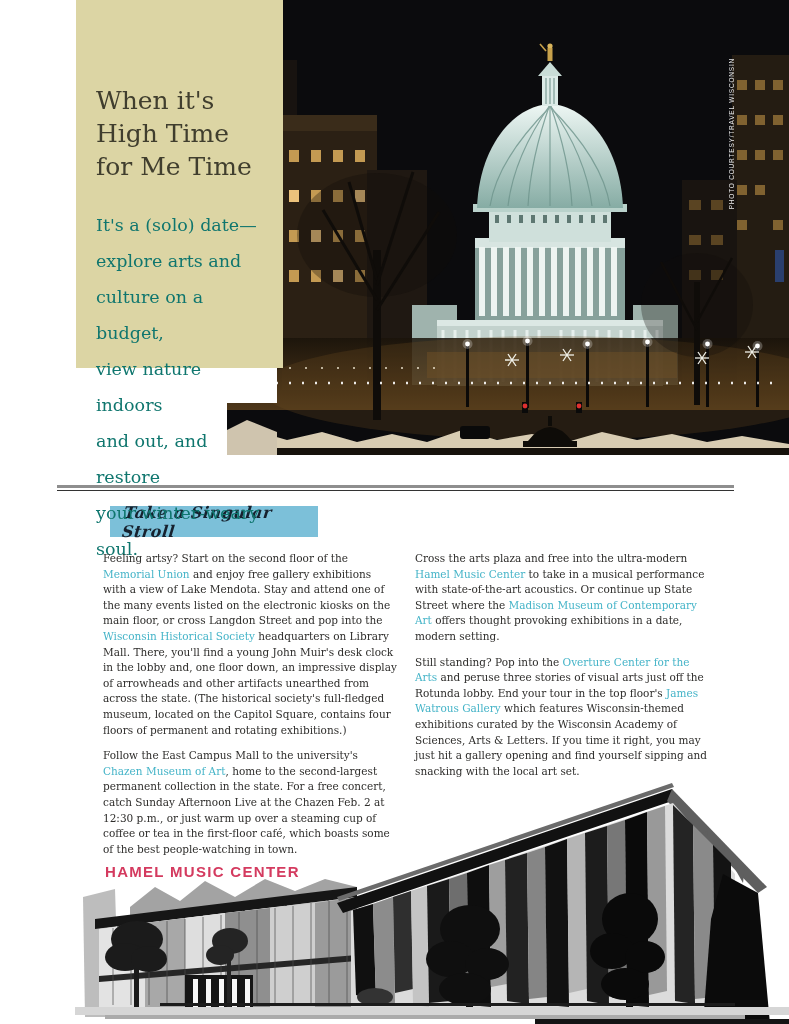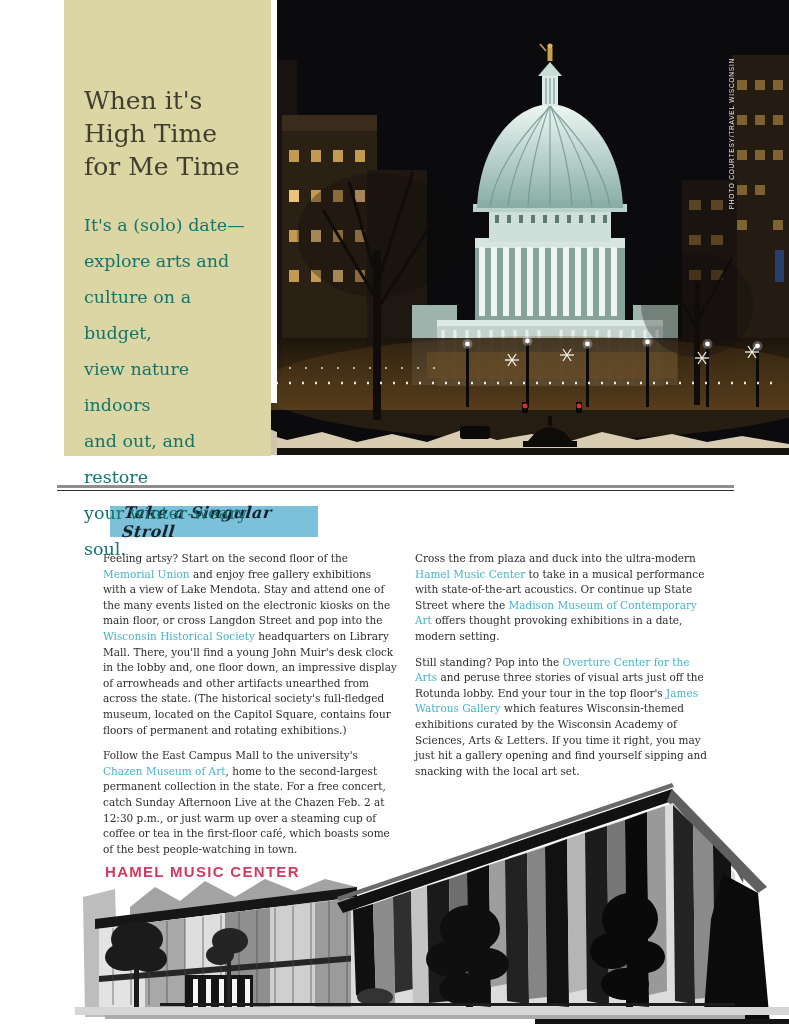--- a/index.html
+++ b/index.html
@@ -1,21 +1,21 @@
 <!DOCTYPE html>
 <html><head>
 <meta charset="utf-8">
 <style>
   html,body{margin:0;padding:0;}
   body{width:789px;height:1024px;background:#ffffff;position:relative;overflow:hidden;
        font-family:"DejaVu Serif",serif;}
   .abs{position:absolute;}
 
   
-  .beige-box{left:64px;top:0;width:207px;height:456px;background:#dcd5a4;z-index:3;}
+  .beige-box{left:76px;top:0;width:207px;height:368px;background:#dcd5a4;z-index:3;}
   .headline{margin:84px 14px 0 20px;font-size:25px;line-height:33px;color:#403e2e;
             white-space:pre-line;font-weight:500;}
   .intro{margin:24px 10px 0 20px;font-size:17.5px;line-height:36px;color:#0f766e;white-space:pre-line;}
 
   .photo{left:227px;top:0;width:562px;height:455px;z-index:2;
          clip-path:polygon(50px 0,100% 0,100% 100%,0 100%,0 403px,50px 403px);}
   .photo svg{display:block;}
   .photo-credit{position:absolute;right:54px;top:58px;color:#e9e9e9;
                 font-family:"Liberation Sans",sans-serif;font-size:6.5px;letter-spacing:.8px;
                 writing-mode:vertical-rl;transform:rotate(180deg);}
@@ -302,21 +302,21 @@
 <div class="abs stroll-tag">
   <span>Take a Singular Stroll</span>
 </div>
 
 <div class="abs columns">
   <div class="col">
     <p><span>Feeling artsy? Start on the second floor of the </span><span class="inline-link">Memorial Union</span><span> and enjoy free gallery exhibitions with a view of Lake Mendota. Stay and attend one of the many events listed on the electronic kiosks on the main floor, or cross Langdon Street and pop into the </span><span class="inline-link">Wisconsin Historical Society</span><span> headquarters on Library Mall. There, you'll find a young John Muir's desk clock in the lobby and, one floor down, an impressive display of arrowheads and other artifacts unearthed from across the state. (The historical society's full-fledged museum, located on the Capitol Square, contains four floors of permanent and rotating exhibitions.)</span></p>
     <p><span>Follow the East Campus Mall to the university's </span><span class="inline-link">Chazen Museum of Art</span><span>, home to the second-largest permanent collection in the state. For a free concert, catch Sunday Afternoon Live at the Chazen Feb. 2 at 12:30 p.m., or just warm up over a steaming cup of coffee or tea in the first-floor café, which boasts some of the best people-watching in town.</span></p>
   </div>
   <div class="col">
-    <p><span>Cross the from plaza and duck into the ultra-modern </span><span class="inline-link">Hamel Music Center</span><span> to take in a musical performance with state-of-the-art acoustics. Or continue up State Street where the </span><span class="inline-link">Madison Museum of Contemporary Art</span><span> offers thought provoking exhibitions in a date, modern setting.</span></p>
+    <p><span>Cross the arts plaza and free into the ultra-modern </span><span class="inline-link">Hamel Music Center</span><span> to take in a musical performance with state-of-the-art acoustics. Or continue up State Street where the </span><span class="inline-link">Madison Museum of Contemporary Art</span><span> offers thought provoking exhibitions in a date, modern setting.</span></p>
     <p><span>Still standing? Pop into the </span><span class="inline-link">Overture Center for the Arts</span><span> and peruse three stories of visual arts just off the Rotunda lobby. End your tour in the top floor's </span><span class="inline-link">James Watrous Gallery</span><span> which features Wisconsin-themed exhibitions curated by the Wisconsin Academy of Sciences, Arts &amp; Letters. If you time it right, you may just hit a gallery opening and find yourself sipping and snacking with the local art set.</span></p>
   </div>
 </div>
 
 <div class="abs hamel-caption">HAMEL MUSIC CENTER</div>
 
 <div class="abs illustration">
   <svg width="714" height="245" viewBox="0 0 714 245">
 
     <polygon points="8,118 40,110 44,238 10,238" fill="#bdbdbd"></polygon>

